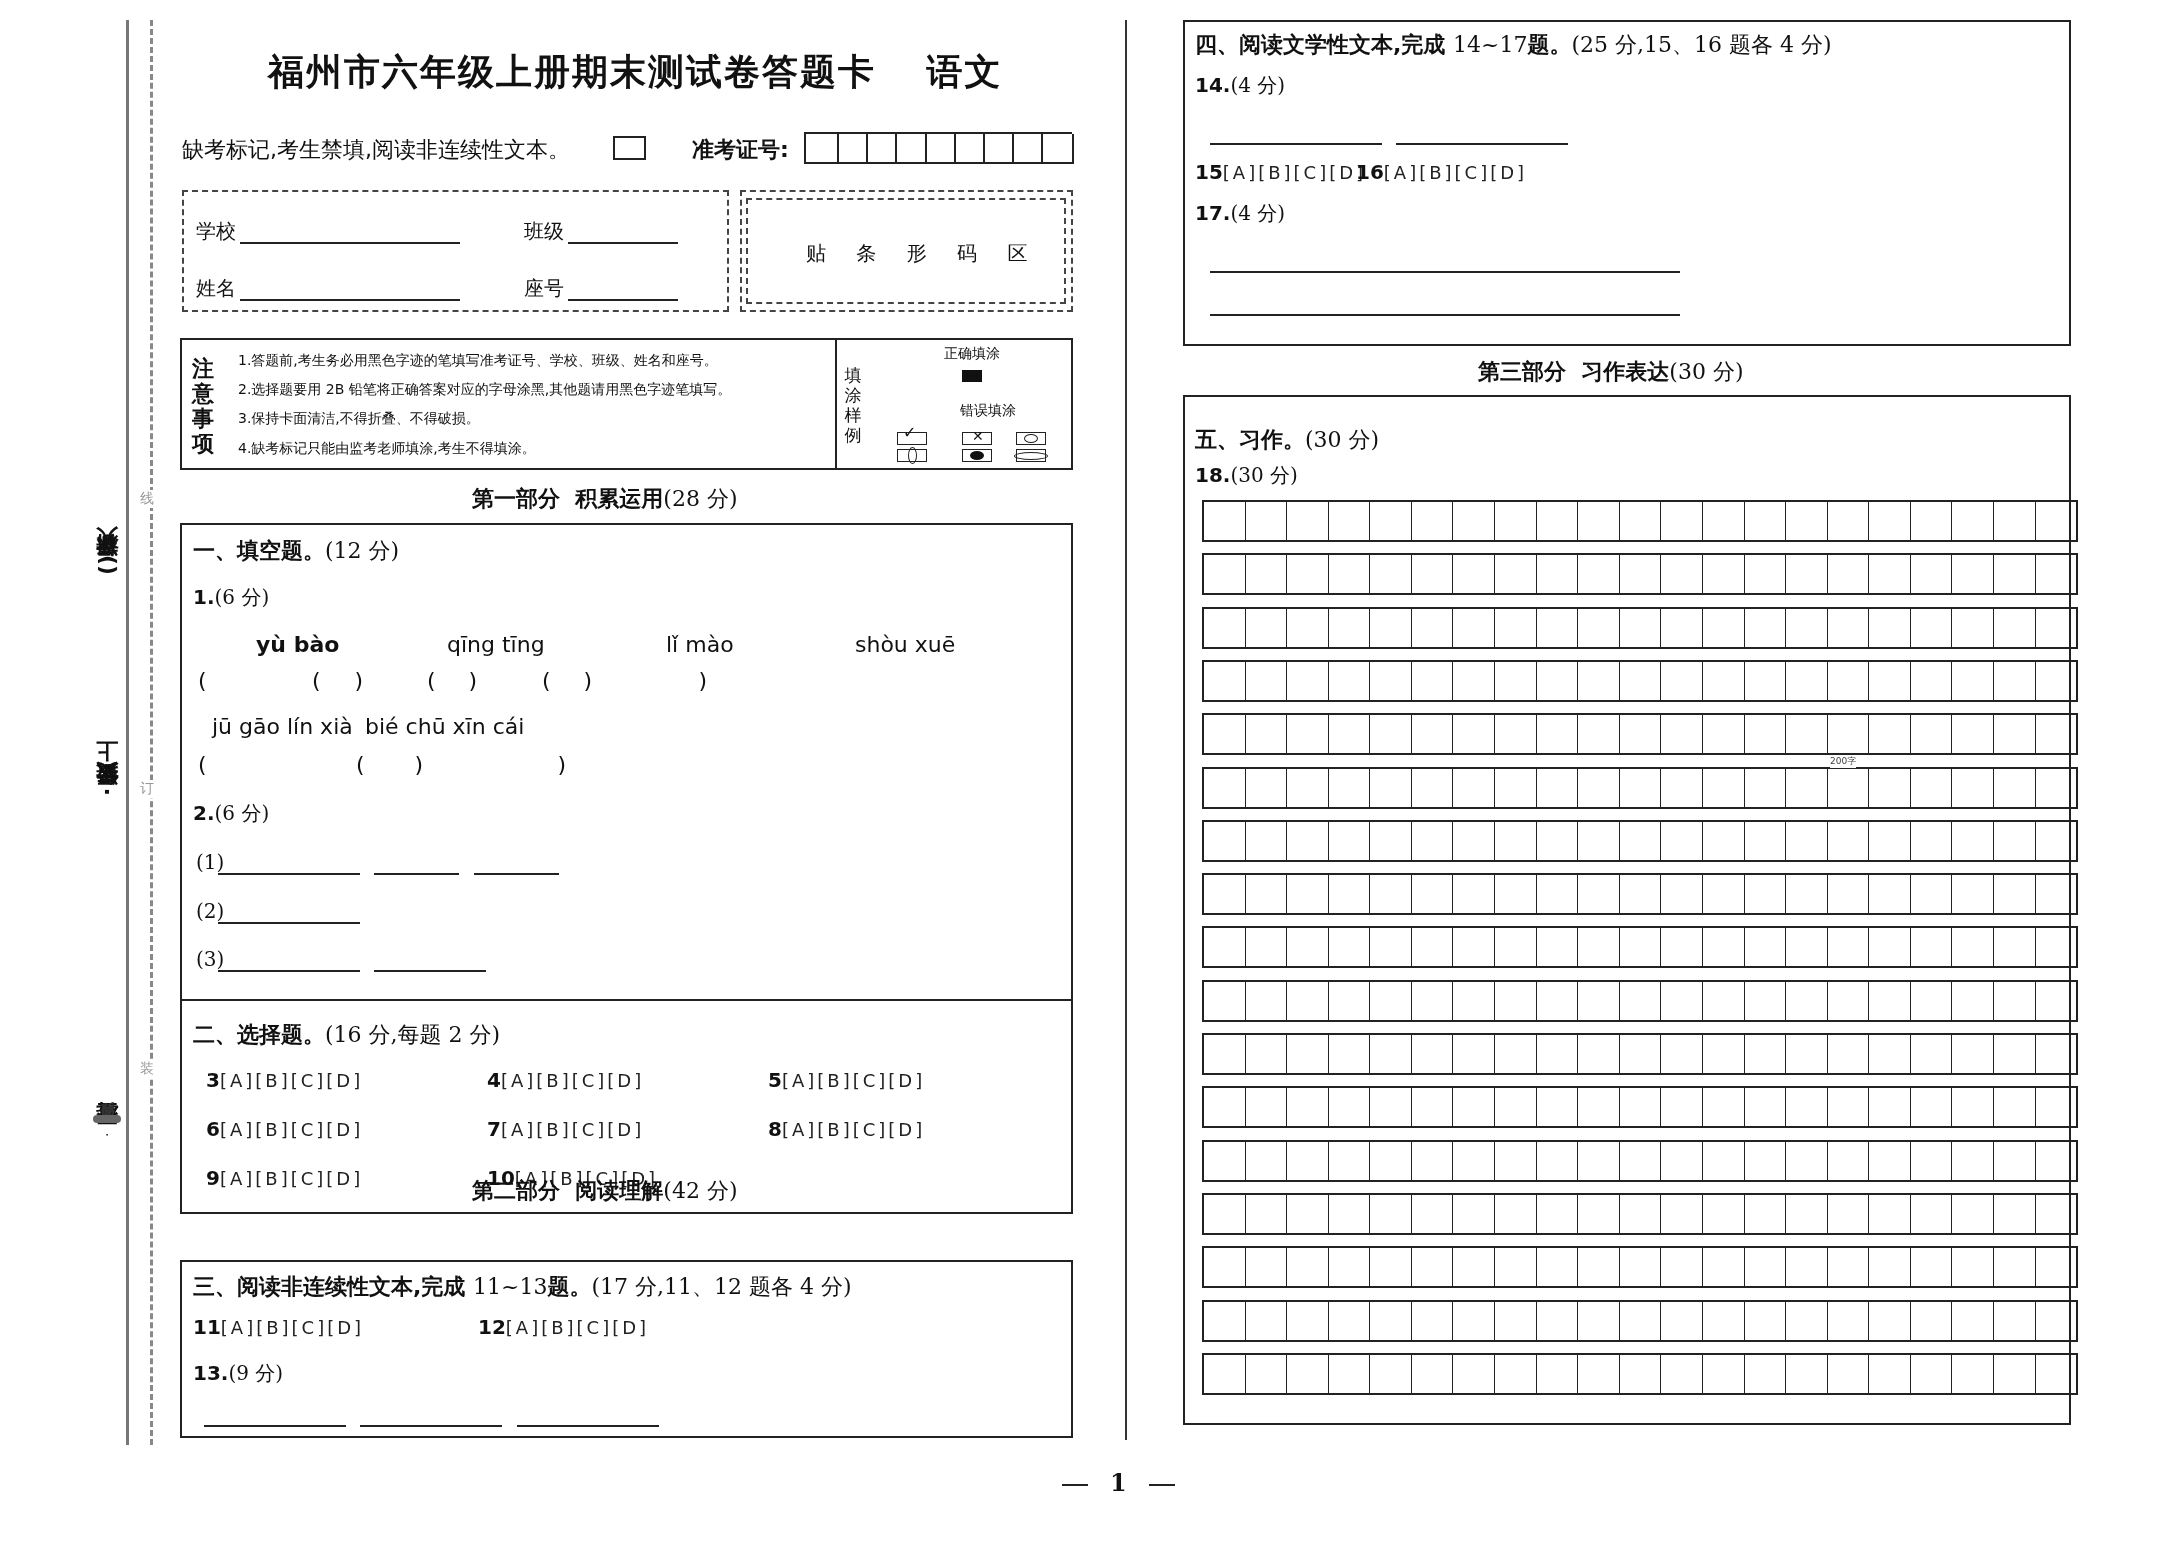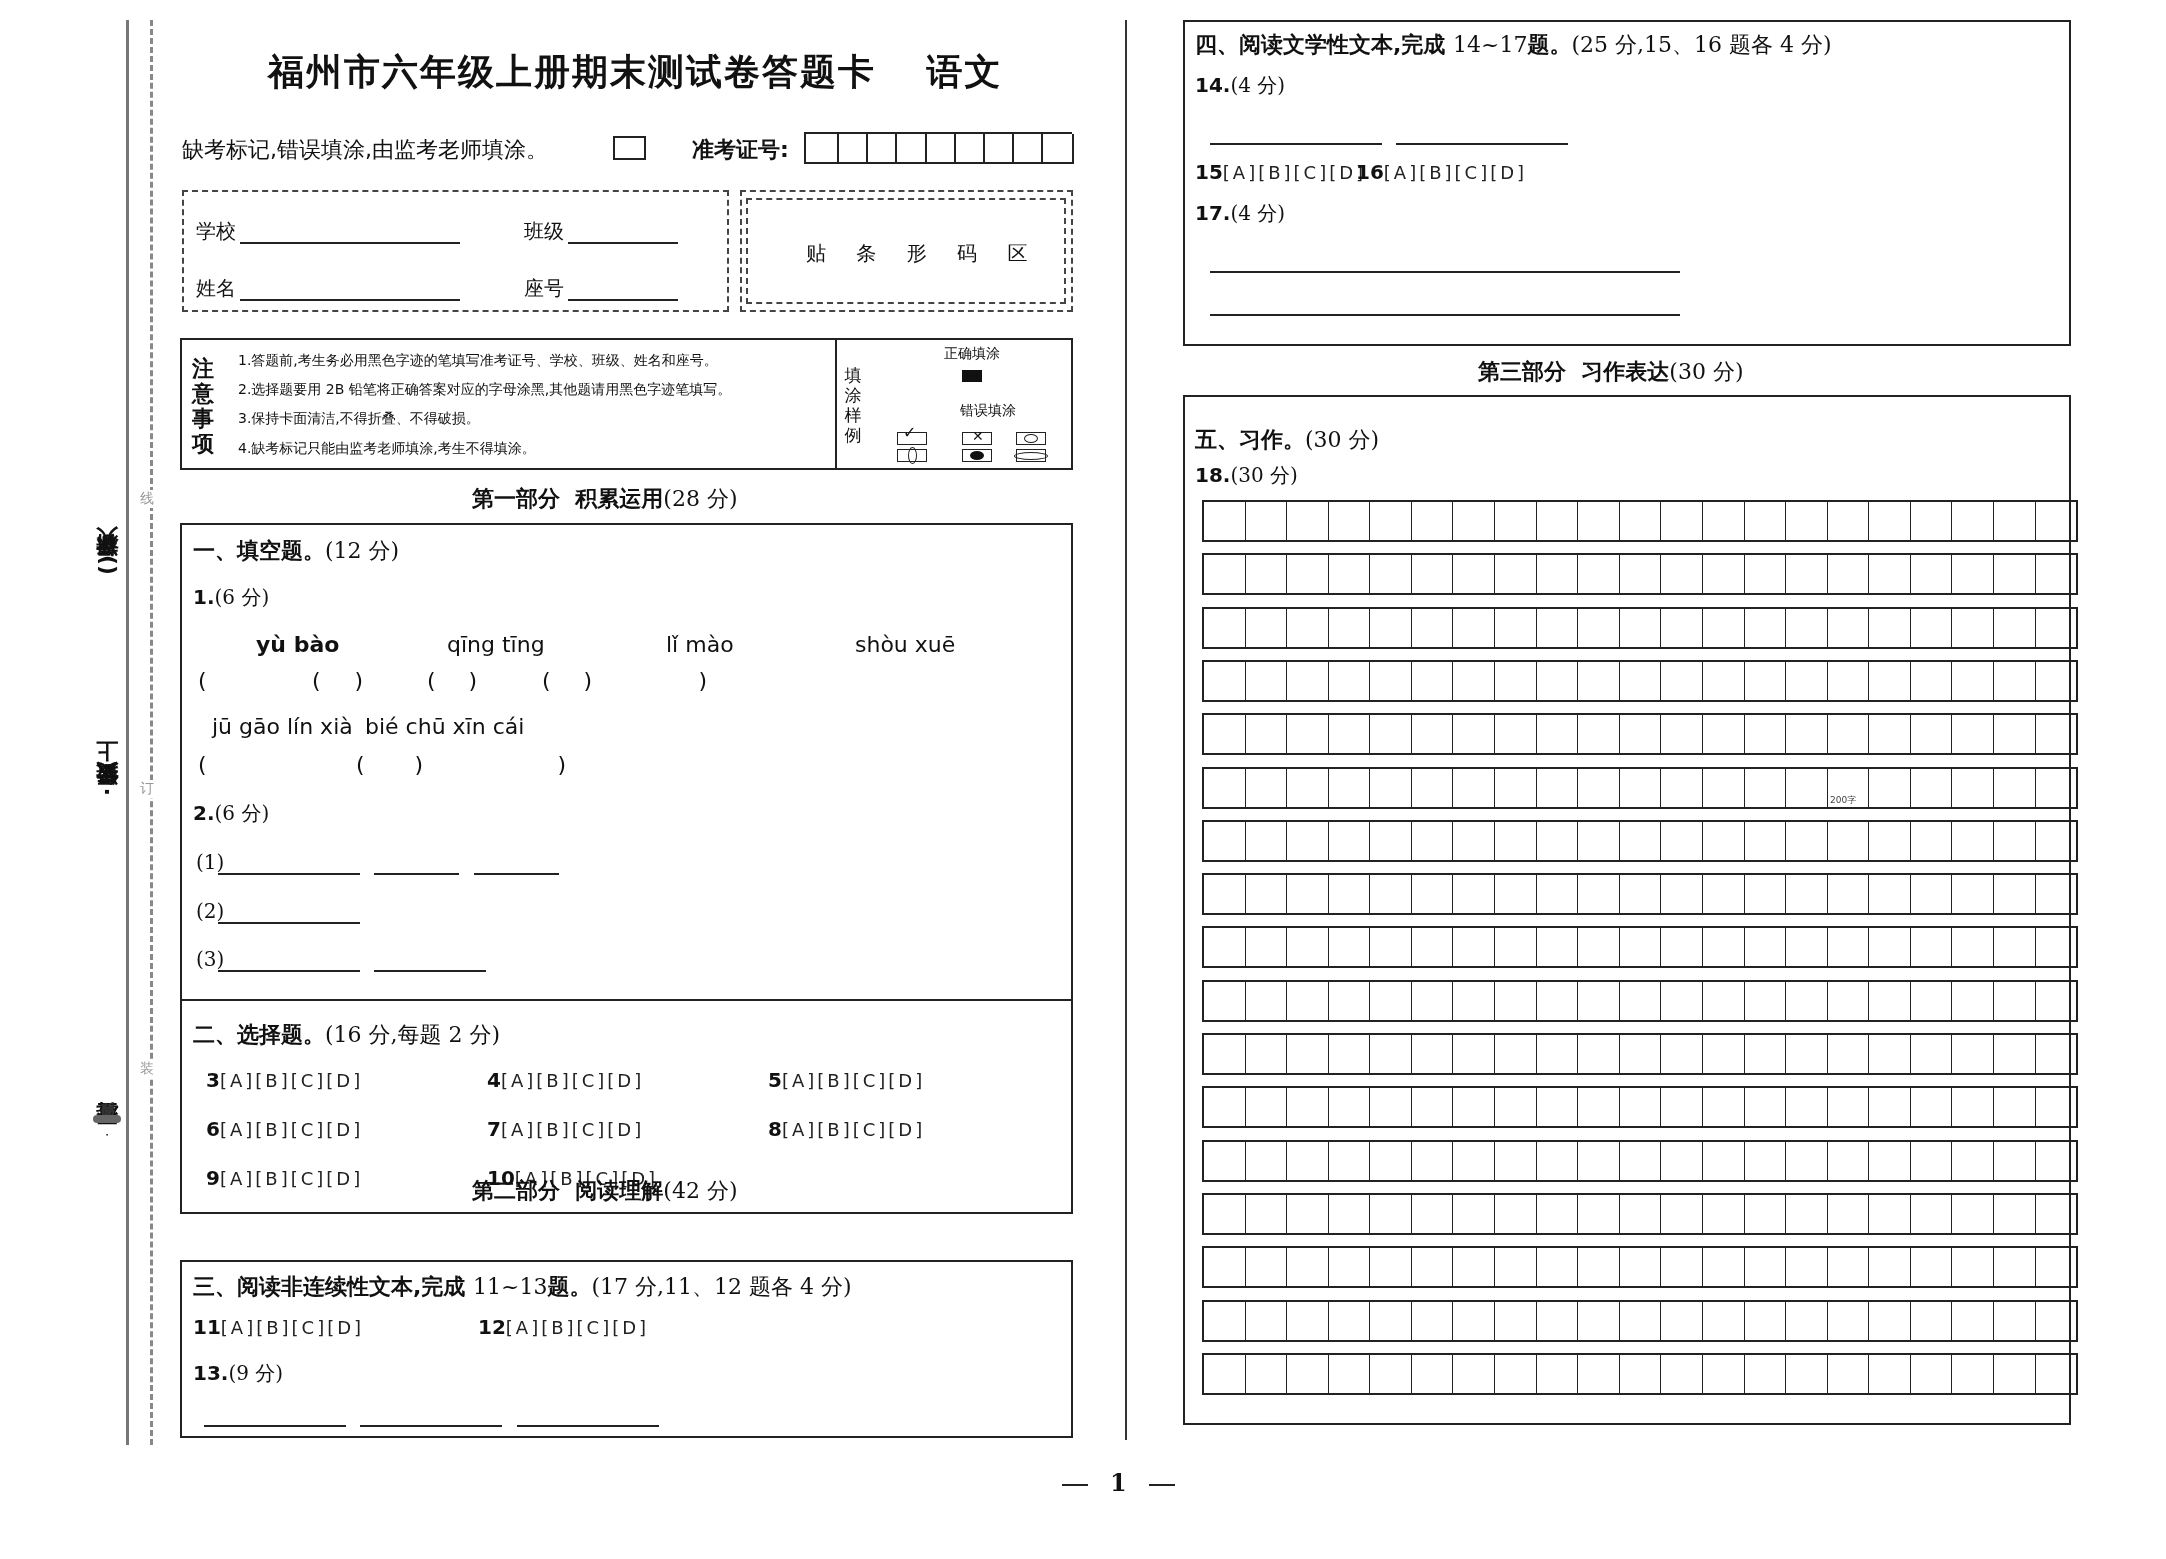--- a/index.html
+++ b/index.html
@@ -41,21 +41,21 @@
 <div class="abs vert" style="left:92px;top:1115px;">
   <span class="bold t22">全科王</span>
   <span class="t15" style="color:#333;">· 同步课时练习</span>
   <span class="bold t20" style="background:#666;color:#fff;border-radius:6px;padding:4px 2px;">校本作业</span>
 </div>
 
 <div class="abs title serif" style="left:268px;top:48px;">
   <span>福州市六年级上册期末测试卷答题卡</span>
   <span style="margin-left:36px;">语文</span>
 </div>
-<div class="abs t22" style="left:182px;top:135px;">缺考标记,错误填涂,由监考老师填涂。</div>
+<div class="abs t22" style="left:182px;top:135px;">缺考标记,考生禁填,阅读非连续性文本。</div>
 <div class="abs" style="left:613px;top:136px;width:33px;height:24px;border:2px solid #222;box-sizing:border-box;"></div>
 <div class="abs t22 bold" style="left:692px;top:135px;">准考证号:</div>
 <div class="abs" style="left:804px;top:132px;width:268px;height:32px;border:2px solid #222;border-right:none;box-sizing:border-box;">
   <div class="idcell" style="left:0"></div>
     <div class="idcell" style="left:29px"></div>
     <div class="idcell" style="left:58px"></div>
   <div class="idcell" style="left:88px"></div>
     <div class="idcell" style="left:117px"></div>
     <div class="idcell" style="left:146px"></div>
   <div class="idcell" style="left:175px"></div>
@@ -609,17 +609,17 @@
       <div class="grid-cell"></div>
       <div class="grid-cell"></div>
       <div class="grid-cell"></div>
       <div class="grid-cell"></div>
       <div class="grid-cell"></div>
       <div class="grid-cell"></div>
       <div class="grid-cell"></div>
       <div class="grid-cell"></div>
     </div>
   </div>
-<div class="abs" style="left:1830px;top:755px;font-size:9px;color:#444;background:#fff;margin-top:39px;">200字</div>
+<div class="abs" style="left:1830px;top:755px;font-size:9px;color:#444;background:#fff;">200字</div>
 
 <div class="abs" style="left:1062px;top:1468px;font-family:'DejaVu Serif',serif;font-size:24px;font-weight:bold;">
   <span style="display:inline-block;width:26px;border-top:2px solid #222;vertical-align:middle;margin-right:22px;"></span><span>1</span><span style="display:inline-block;width:26px;border-top:2px solid #222;vertical-align:middle;margin-left:22px;"></span>
 </div>
 
 </body></html>

